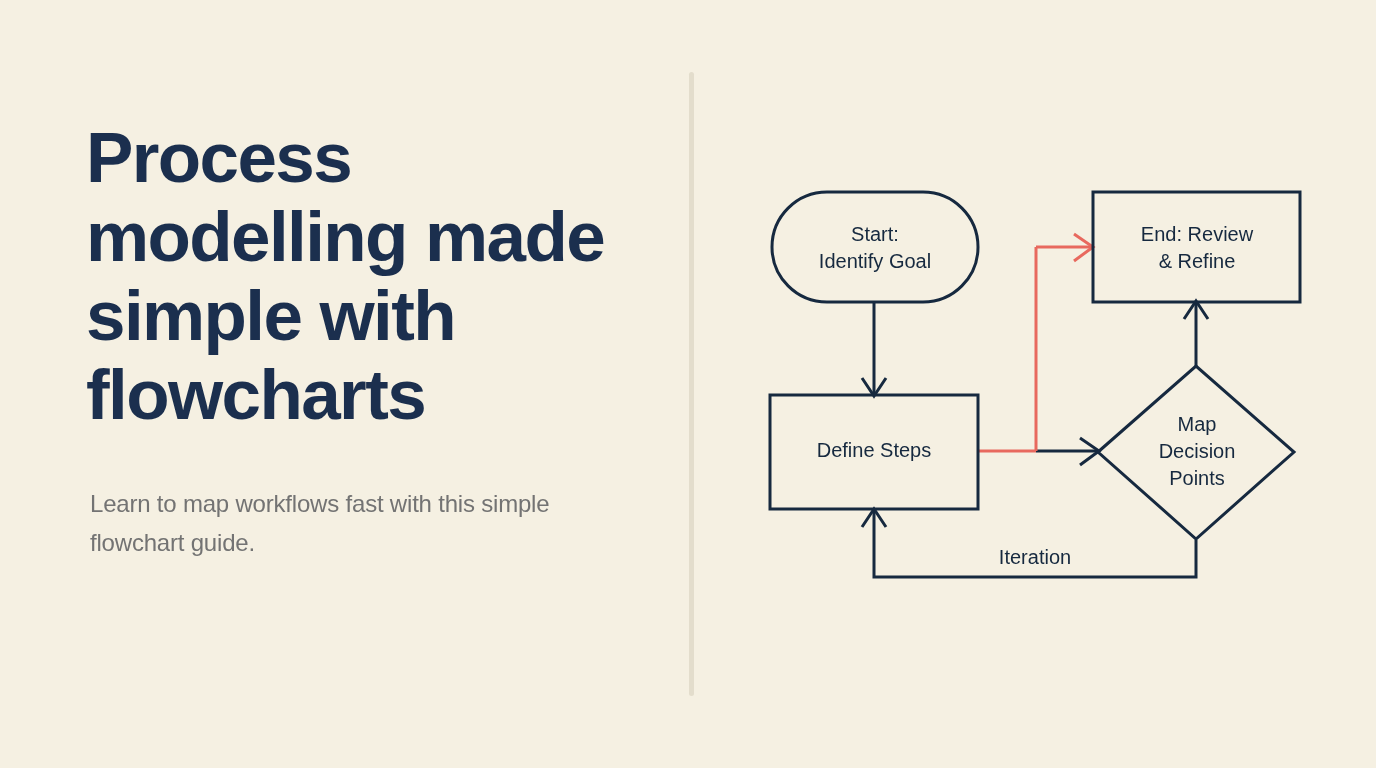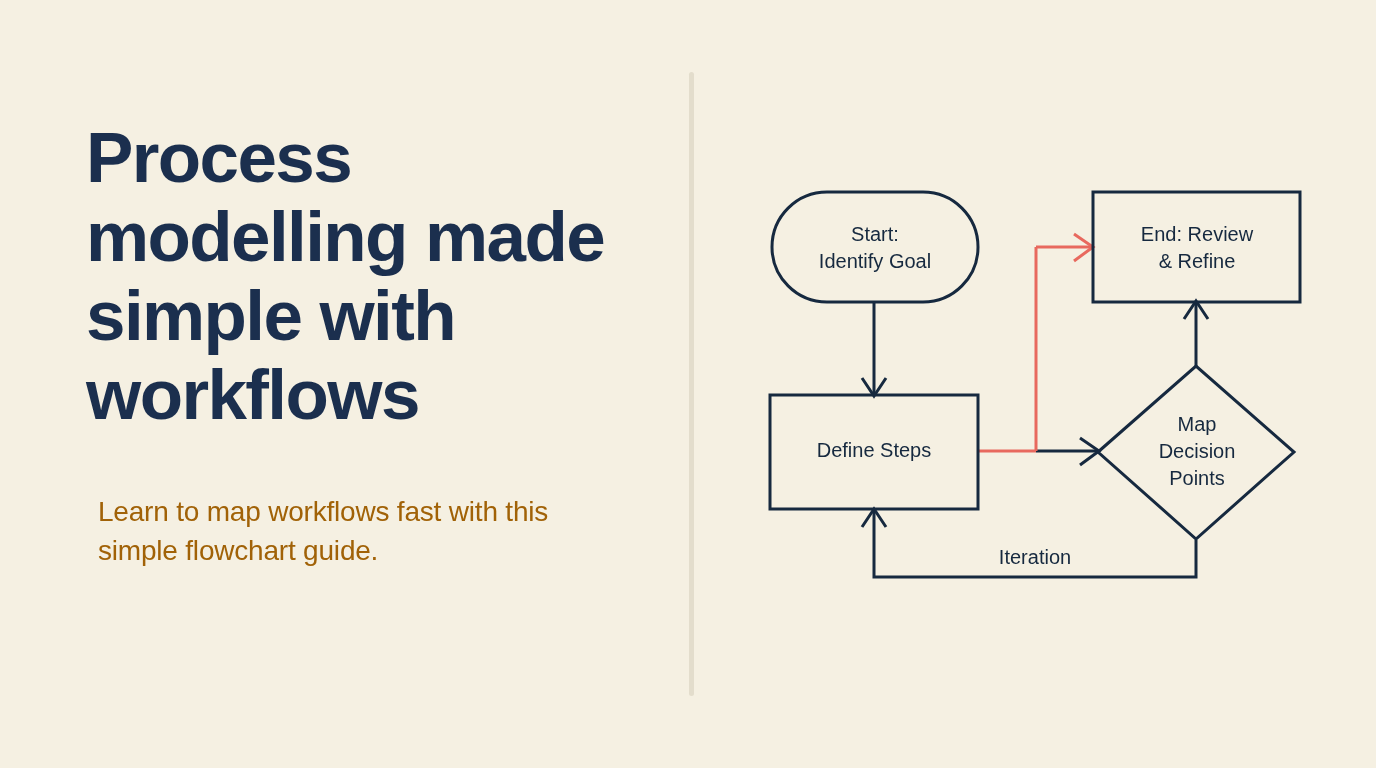--- a/index.html
+++ b/index.html
@@ -32,28 +32,28 @@
     margin: 0;
     font-family: "Liberation Sans", sans-serif;
     font-weight: 700;
     font-size: 71px;
     line-height: 79px;
     letter-spacing: -1.6px;
     color: #1b2f4e;
     white-space: pre-line;
   }
   #subheadline {
-    margin: 12px;
+    margin: 4px;
     padding-top: 46px;
     font-family: "Liberation Sans", sans-serif;
     font-weight: 400;
-    font-size: 28px;
+    font-size: 24px;
     line-height: 39px;
     letter-spacing: -0.2px;
-    color: #a16207;
+    color: #737373;
     white-space: pre-line;
   }
 
   
   #divider {
     position: absolute;
     left: 689px;
     top: 72px;
     width: 5px;
     height: 624px;
@@ -119,21 +119,21 @@
     text-anchor: middle;
     dominant-baseline: middle;
   }
 </style>
 </head>
 <body>
 
 <div id="slide">
 
   <div id="left-panel">
-    <h1 id="headline">Process modelling made simple with workflows</h1>
+    <h1 id="headline">Process modelling made simple with flowcharts</h1>
     <p id="subheadline">Learn to map workflows fast with this simple flowchart guide.</p>
   </div>
 
   <div id="divider"></div>
 
   <div id="flowchart-panel">
     <svg id="flowchart-svg" viewBox="0 0 610 470" xmlns="http://www.w3.org/2000/svg">
 
       <g>
         <path class="edge-line" d="M 134 152 L 134 245"></path>

